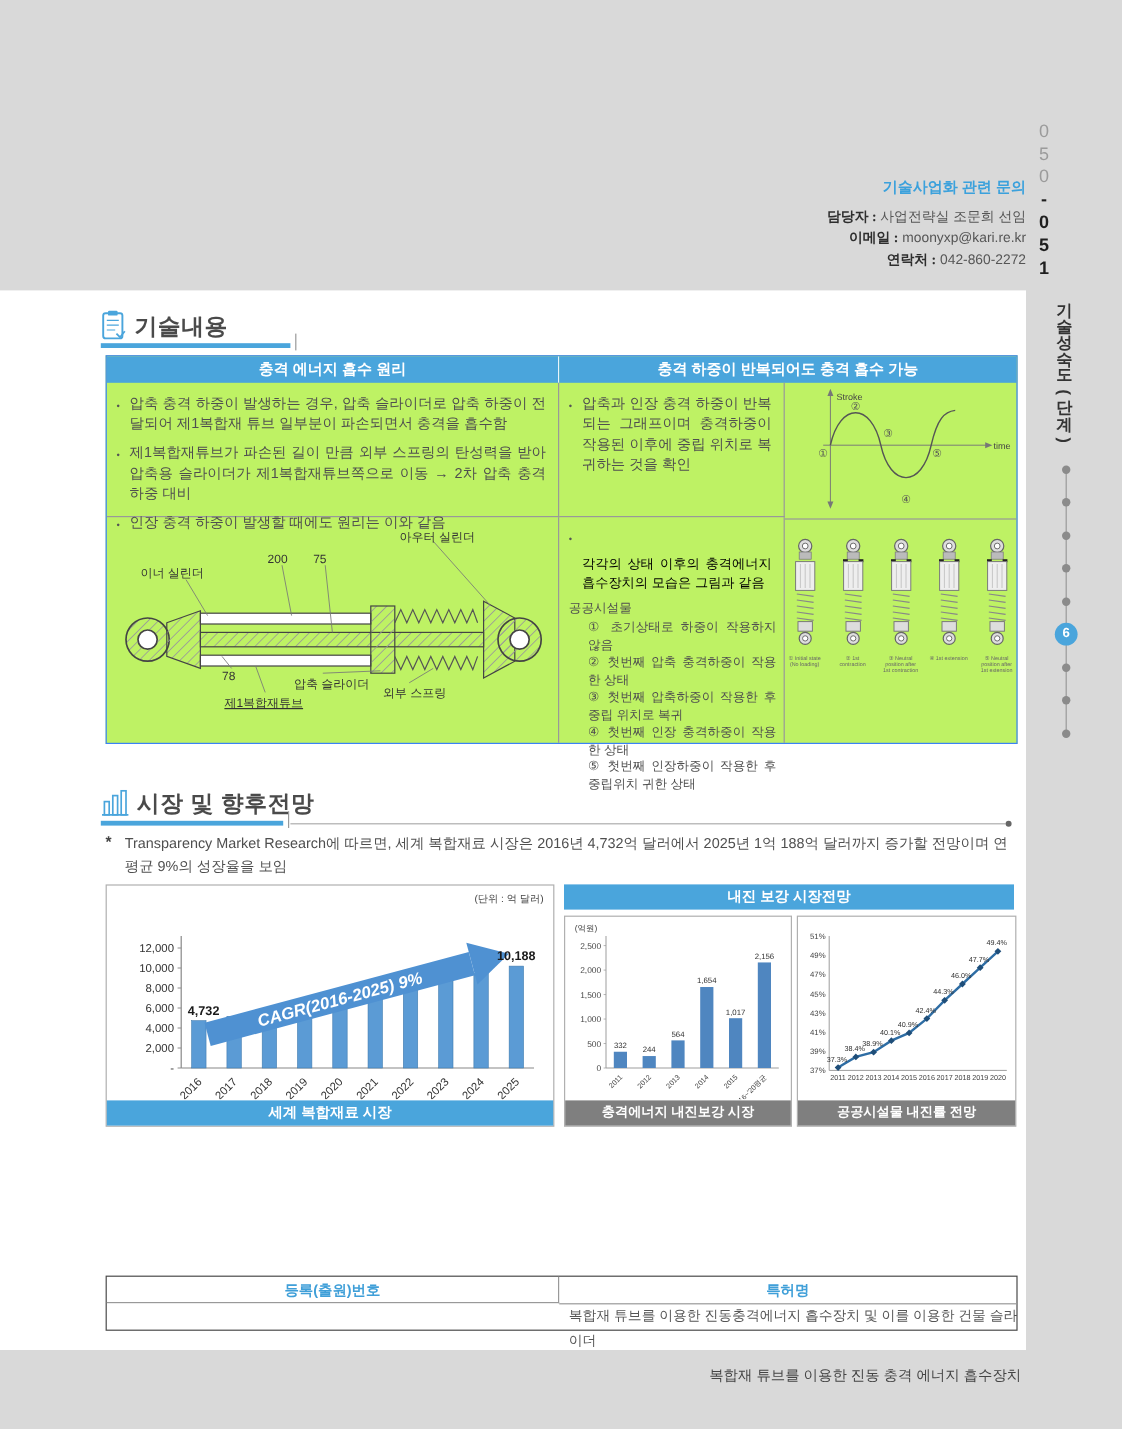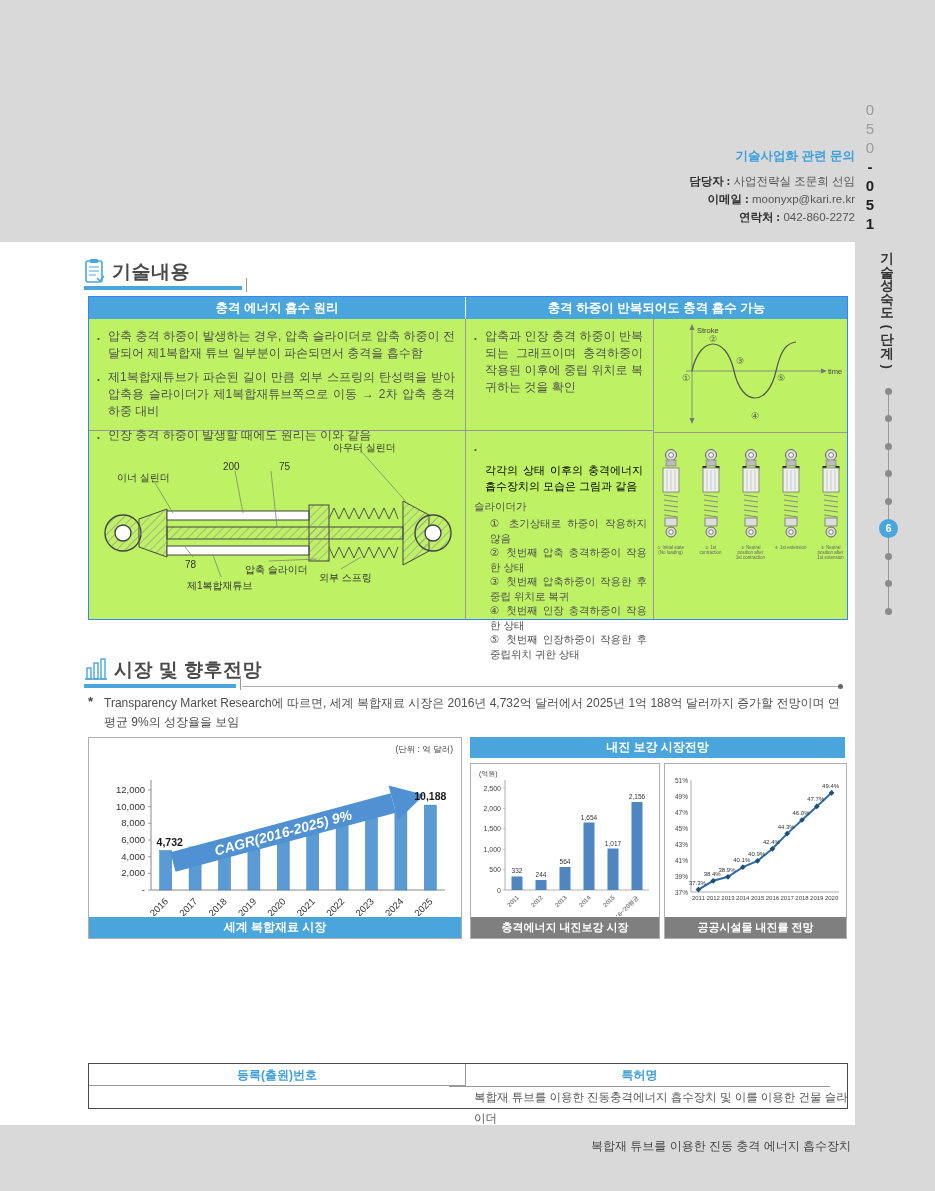--- a/index.html
+++ b/index.html
@@ -31,22 +31,22 @@
   .cell{font-size:12px;color:#4f4f4f;}
   .bullets{padding:9px 10px 0 8px;}
   .bullet{display:flex;margin-bottom:7px;line-height:17px;text-align:justify;}
   .bullet .dot{flex:0 0 11px;font-size:8px;padding-top:2px;color:#555;}
   .small-bullets .bullet{line-height:15.5px;margin-bottom:6px;font-size:11px;}
   .notes-title{font-size:10.5px;color:#4f4f4f;margin:2px 0 2px 8px;}
   .note-line{font-size:10.5px;color:#4f4f4f;line-height:14.5px;margin-left:24px;margin-right:6px;text-align:justify;}
 
   .diagram{left:4px;top:6px;width:368px;height:180px;}
   .dlabel{position:absolute;font-size:10px;color:#333;white-space:nowrap;}
-  .dl-inner{left:24px;top:34px;}  .dl-200{left:130px;top:24px;}  .dl-75{left:186px;top:24px;}
-  .dl-outer{left:240px;top:4px;}  .dl-78{left:92px;top:122px;}   .dl-tube{left:94px;top:142px;}
+  .dl-inner{left:24px;top:34px;}  .dl-200{left:130px;top:24px;}  .dl-75{left:168px;top:24px;}
+  .dl-outer{left:240px;top:4px;}  .dl-78{left:92px;top:122px;}   .dl-tube{left:94px;top:142px;text-decoration:underline;}
   .dl-slider{left:152px;top:126px;}.dl-spring{left:226px;top:134px;}
 
   .minirow{display:flex;justify-content:center;gap:7px;padding-top:16px;}
   .mini-fig{width:34px;text-align:center;}
   .mini-cap{font-size:4.5px;color:#666;line-height:5px;margin-top:2px;}
 
   
   .para{left:88px;top:452px;width:758px;display:flex;}
   .para .mark{flex:0 0 16px;font-weight:bold;font-size:13px;color:#444;}
   .para .ptext{font-size:12px;color:#4f4f4f;line-height:19px;}
@@ -202,21 +202,21 @@
         <span class="dlabel dl-spring">외부 스프링</span>
       </div>
     </div>
     <div class="abs small-bullets" style="left:377px;top:134px;width:188px;height:188px;border-right:1px solid #999;box-sizing:border-box;">
       <div class="bullets">
           <div class="bullet">
             <span class="dot">•</span>
             <span style="font-size: 11px; margin-top: 23px;">각각의 상태 이후의 충격에너지 흡수장치의 모습은 그림과 같음</span>
           </div>
         </div>
-      <div class="notes-title">슬라이더가</div>
+      <div class="notes-title">공공시설물</div>
       <div>
           <div class="note-line">① 초기상태로 하중이 작용하지 않음</div>
           <div class="note-line">② 첫번째 압축 충격하중이 작용한 상태</div>
           <div class="note-line">③ 첫번째 압축하중이 작용한 후 중립 위치로 복귀</div>
           <div class="note-line">④ 첫번째 인장 충격하중이 작용한 상태</div>
           <div class="note-line">⑤ 첫번째 인장하중이 작용한 후 중립위치 귀한 상태</div>
         </div>
     </div>
     <div class="abs" style="left:565px;top:134px;width:193px;height:188px;">
       <div class="minirow">
@@ -468,21 +468,21 @@
           <text x="151.8" y="136" font-size="6" fill="#444" text-anchor="middle" font-family="Liberation Sans, sans-serif">2019</text>
           <rect x="164.6" y="26.80000000000001" width="4" height="4" fill="#1f4e79" transform="rotate(45 166.6 28.80000000000001)"></rect>
           <text x="165.6" y="23.80000000000001" font-size="6" fill="#333" text-anchor="middle" font-family="Liberation Sans, sans-serif">49.4%</text>
           <text x="166.6" y="136" font-size="6" fill="#444" text-anchor="middle" font-family="Liberation Sans, sans-serif">2020</text>
         </svg></div>
     <div class="cap-gray">공공시설물 내진률 전망</div>
   </div>
 
   <div class="abs pt">
     <div class="hcell" style="left:0;width:377px;border-right:1px solid #999;box-sizing:border-box;">등록(출원)번호</div>
-    <div class="hcell" style="left:360px;width:381px;">특허명</div>
+    <div class="hcell" style="left:377px;width:381px;">특허명</div>
     <div class="dcell" style="left:377px;width:375px;padding-left:8px;">복합재 튜브를 이용한 진동충격에너지 흡수장치 및 이를 이용한 건물 슬라이더</div>
   </div>
 </div>
 
 <div class="abs footer-line">복합재 튜브를 이용한 진동 충격 에너지 흡수장치</div>
 
 <div class="abs vtitle">
     <span class="vchar">기</span>
     <span class="vchar">술</span>
     <span class="vchar">성</span>

